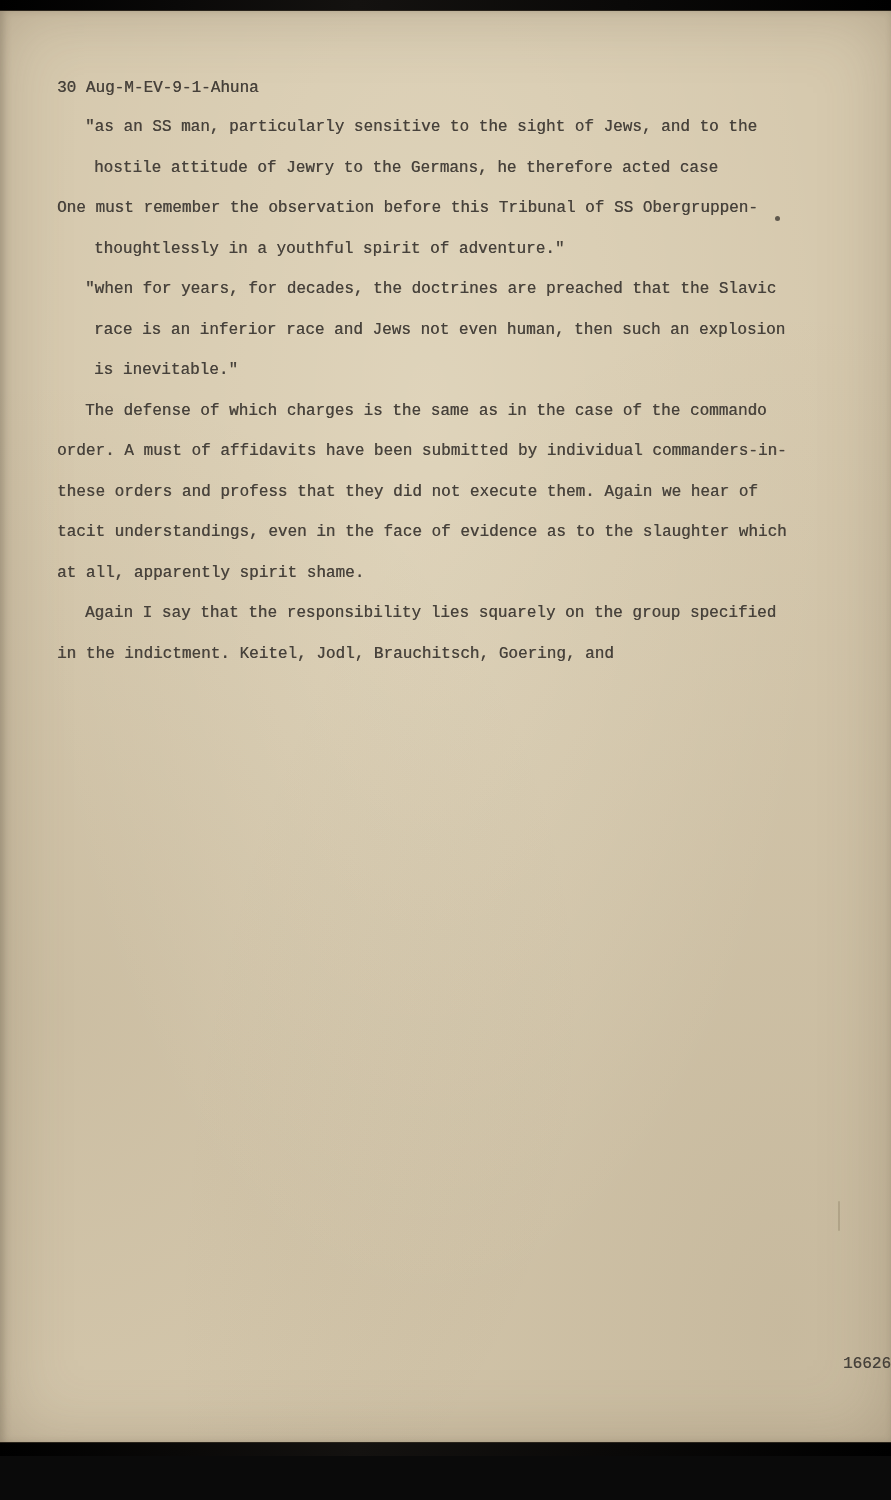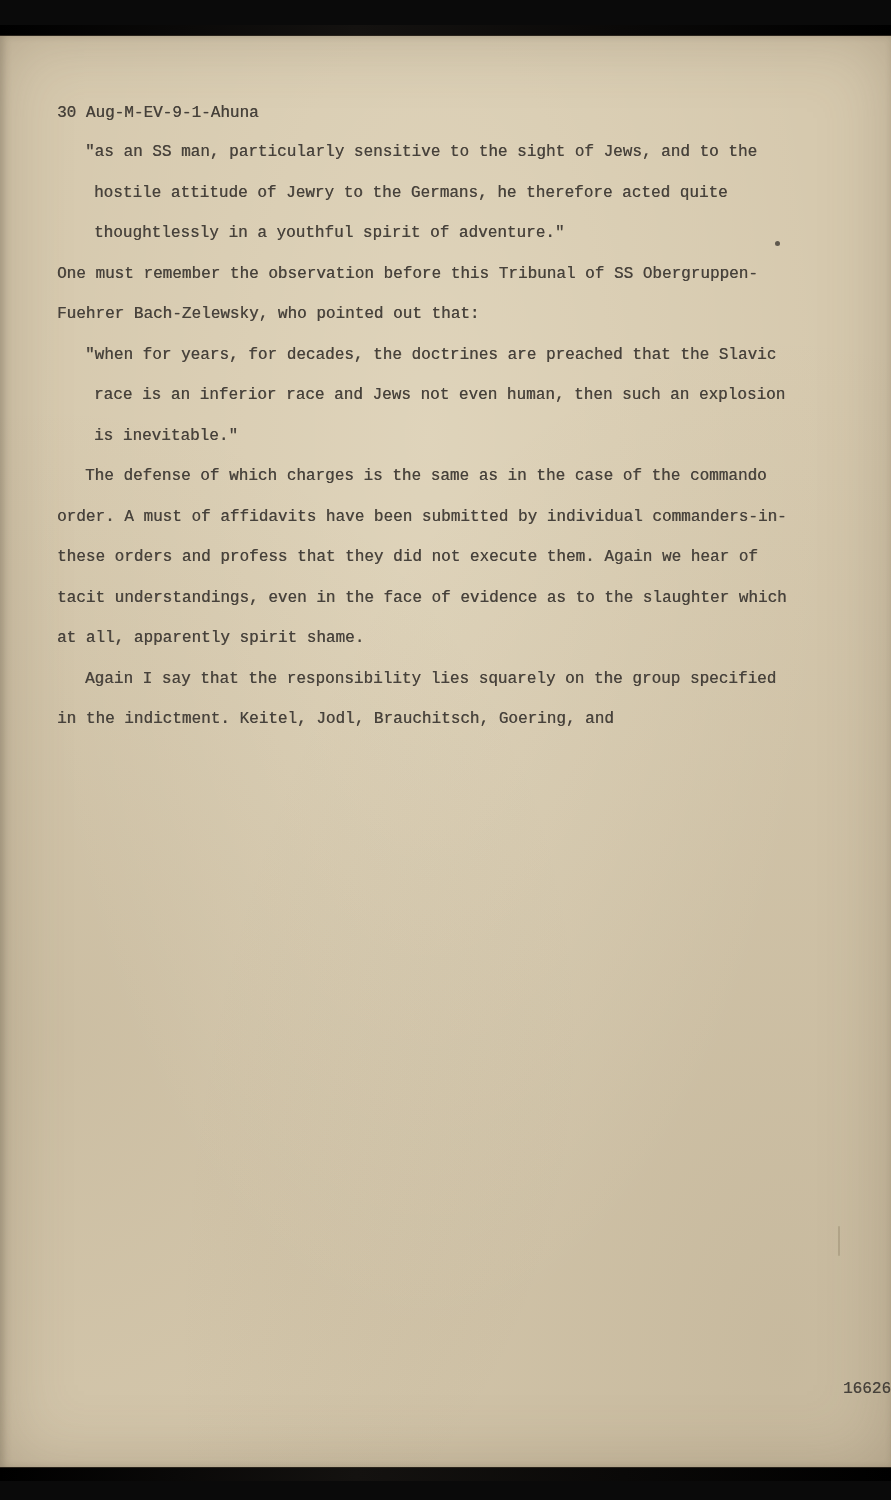--- a/index.html
+++ b/index.html
@@ -9,21 +9,20 @@
     width: 891px;
     height: 1500px;
     overflow: hidden;
     font-family: "Liberation Mono", "DejaVu Sans Mono", monospace;
   }
   .scan {
     position: relative;
     width: 891px;
     height: 1456px;
     background: #0a0a0a;
-    margin-top: 25px;
   }
   .edge-bar {
     position: absolute;
     left: 0;
     width: 100%;
     background: linear-gradient(90deg, #000 0%, #141210 40%, #000 100%);
     z-index: 3;
   }
   .edge-top { top: 0; height: 10px; border-bottom: 1px solid #2a241c; }
   .edge-bottom { bottom: 0; height: 13px; border-top: 1px solid #2a241c; }
@@ -101,24 +100,23 @@
 <body>
 
 <div class="scan">
   <div class="edge-bar edge-top"></div>
 
   <div class="paper">
     <div class="doc-header">30 Aug-M-EV-9-1-Ahuna</div>
 
     <div class="doc-body">
       <div class="typed-line ind1">"as an SS man, particularly sensitive to the sight of Jews, and to the</div>
-      <div class="typed-line ind2">hostile attitude of Jewry to the Germans, he therefore acted quite</div>
+      <div class="typed-line ind2">hostile attitude of Jewry to the Germans, he therefore acted case</div>
+      <div class="typed-line ind0">One must remember the observation before this Tribunal of SS Obergruppen-</div>
       <div class="typed-line ind2">thoughtlessly in a youthful spirit of adventure."</div>
-      <div class="typed-line ind0">One must remember the observation before this Tribunal of SS Obergruppen-</div>
-      <div class="typed-line ind0">Fuehrer Bach-Zelewsky, who pointed out that:</div>
       <div class="typed-line ind1">"when for years, for decades, the doctrines are preached that the Slavic</div>
       <div class="typed-line ind2">race is an inferior race and Jews not even human, then such an explosion</div>
       <div class="typed-line ind2">is inevitable."</div>
       <div class="typed-line ind1">The defense of which charges is the same as in the case of the commando</div>
       <div class="typed-line ind0">order. A must of affidavits have been submitted by individual commanders-in-</div>
       <div class="typed-line ind0">these orders and profess that they did not execute them. Again we hear of</div>
       <div class="typed-line ind0">tacit understandings, even in the face of evidence as to the slaughter which</div>
       <div class="typed-line ind0">at all, apparently spirit shame.</div>
       <div class="typed-line ind1">Again I say that the responsibility lies squarely on the group specified</div>
       <div class="typed-line ind0">in the indictment. Keitel, Jodl, Brauchitsch, Goering, and</div>

